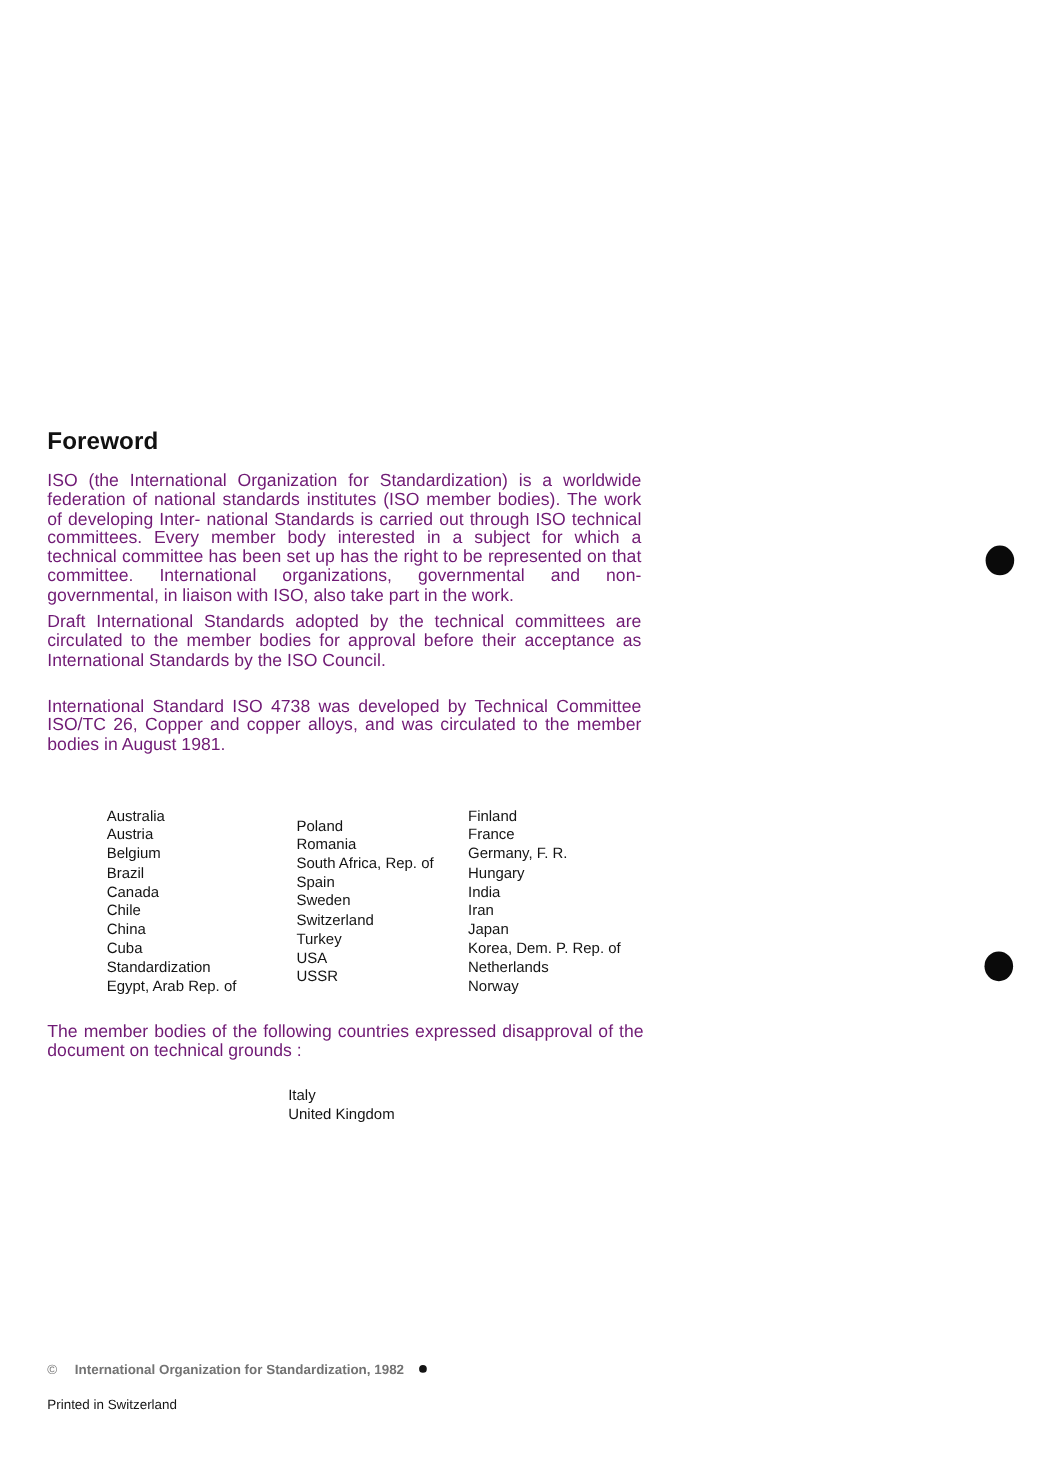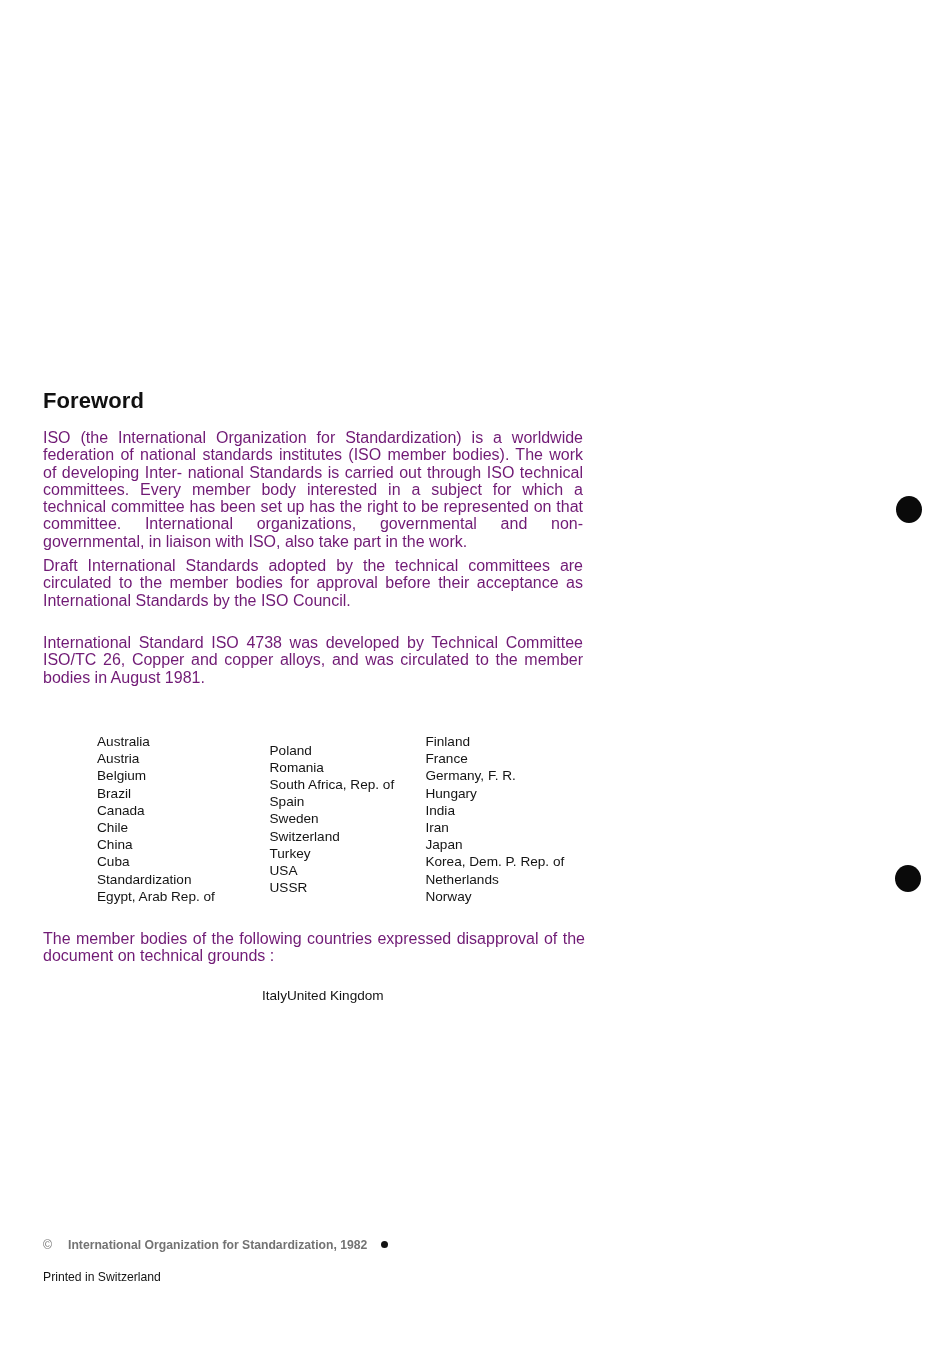--- a/index.html
+++ b/index.html
@@ -68,21 +68,21 @@
     }
     .col-1 { width: 177px; }
     .col-2 { width: 176px; }
     .col-3 { width: 160px; }
 
     .disapproval-list {
       position: absolute;
       top: 600px;
       left: 219px;
       display: flex;
-      flex-direction: row;
+      flex-direction: column;
       font-size: 13.6px;
       line-height: 17.3px;
     }
 
     .footer-copyright {
       position: absolute;
       left: 43px;
       top: 1212px;
       font-size: 12.2px;
       font-weight: bold;

